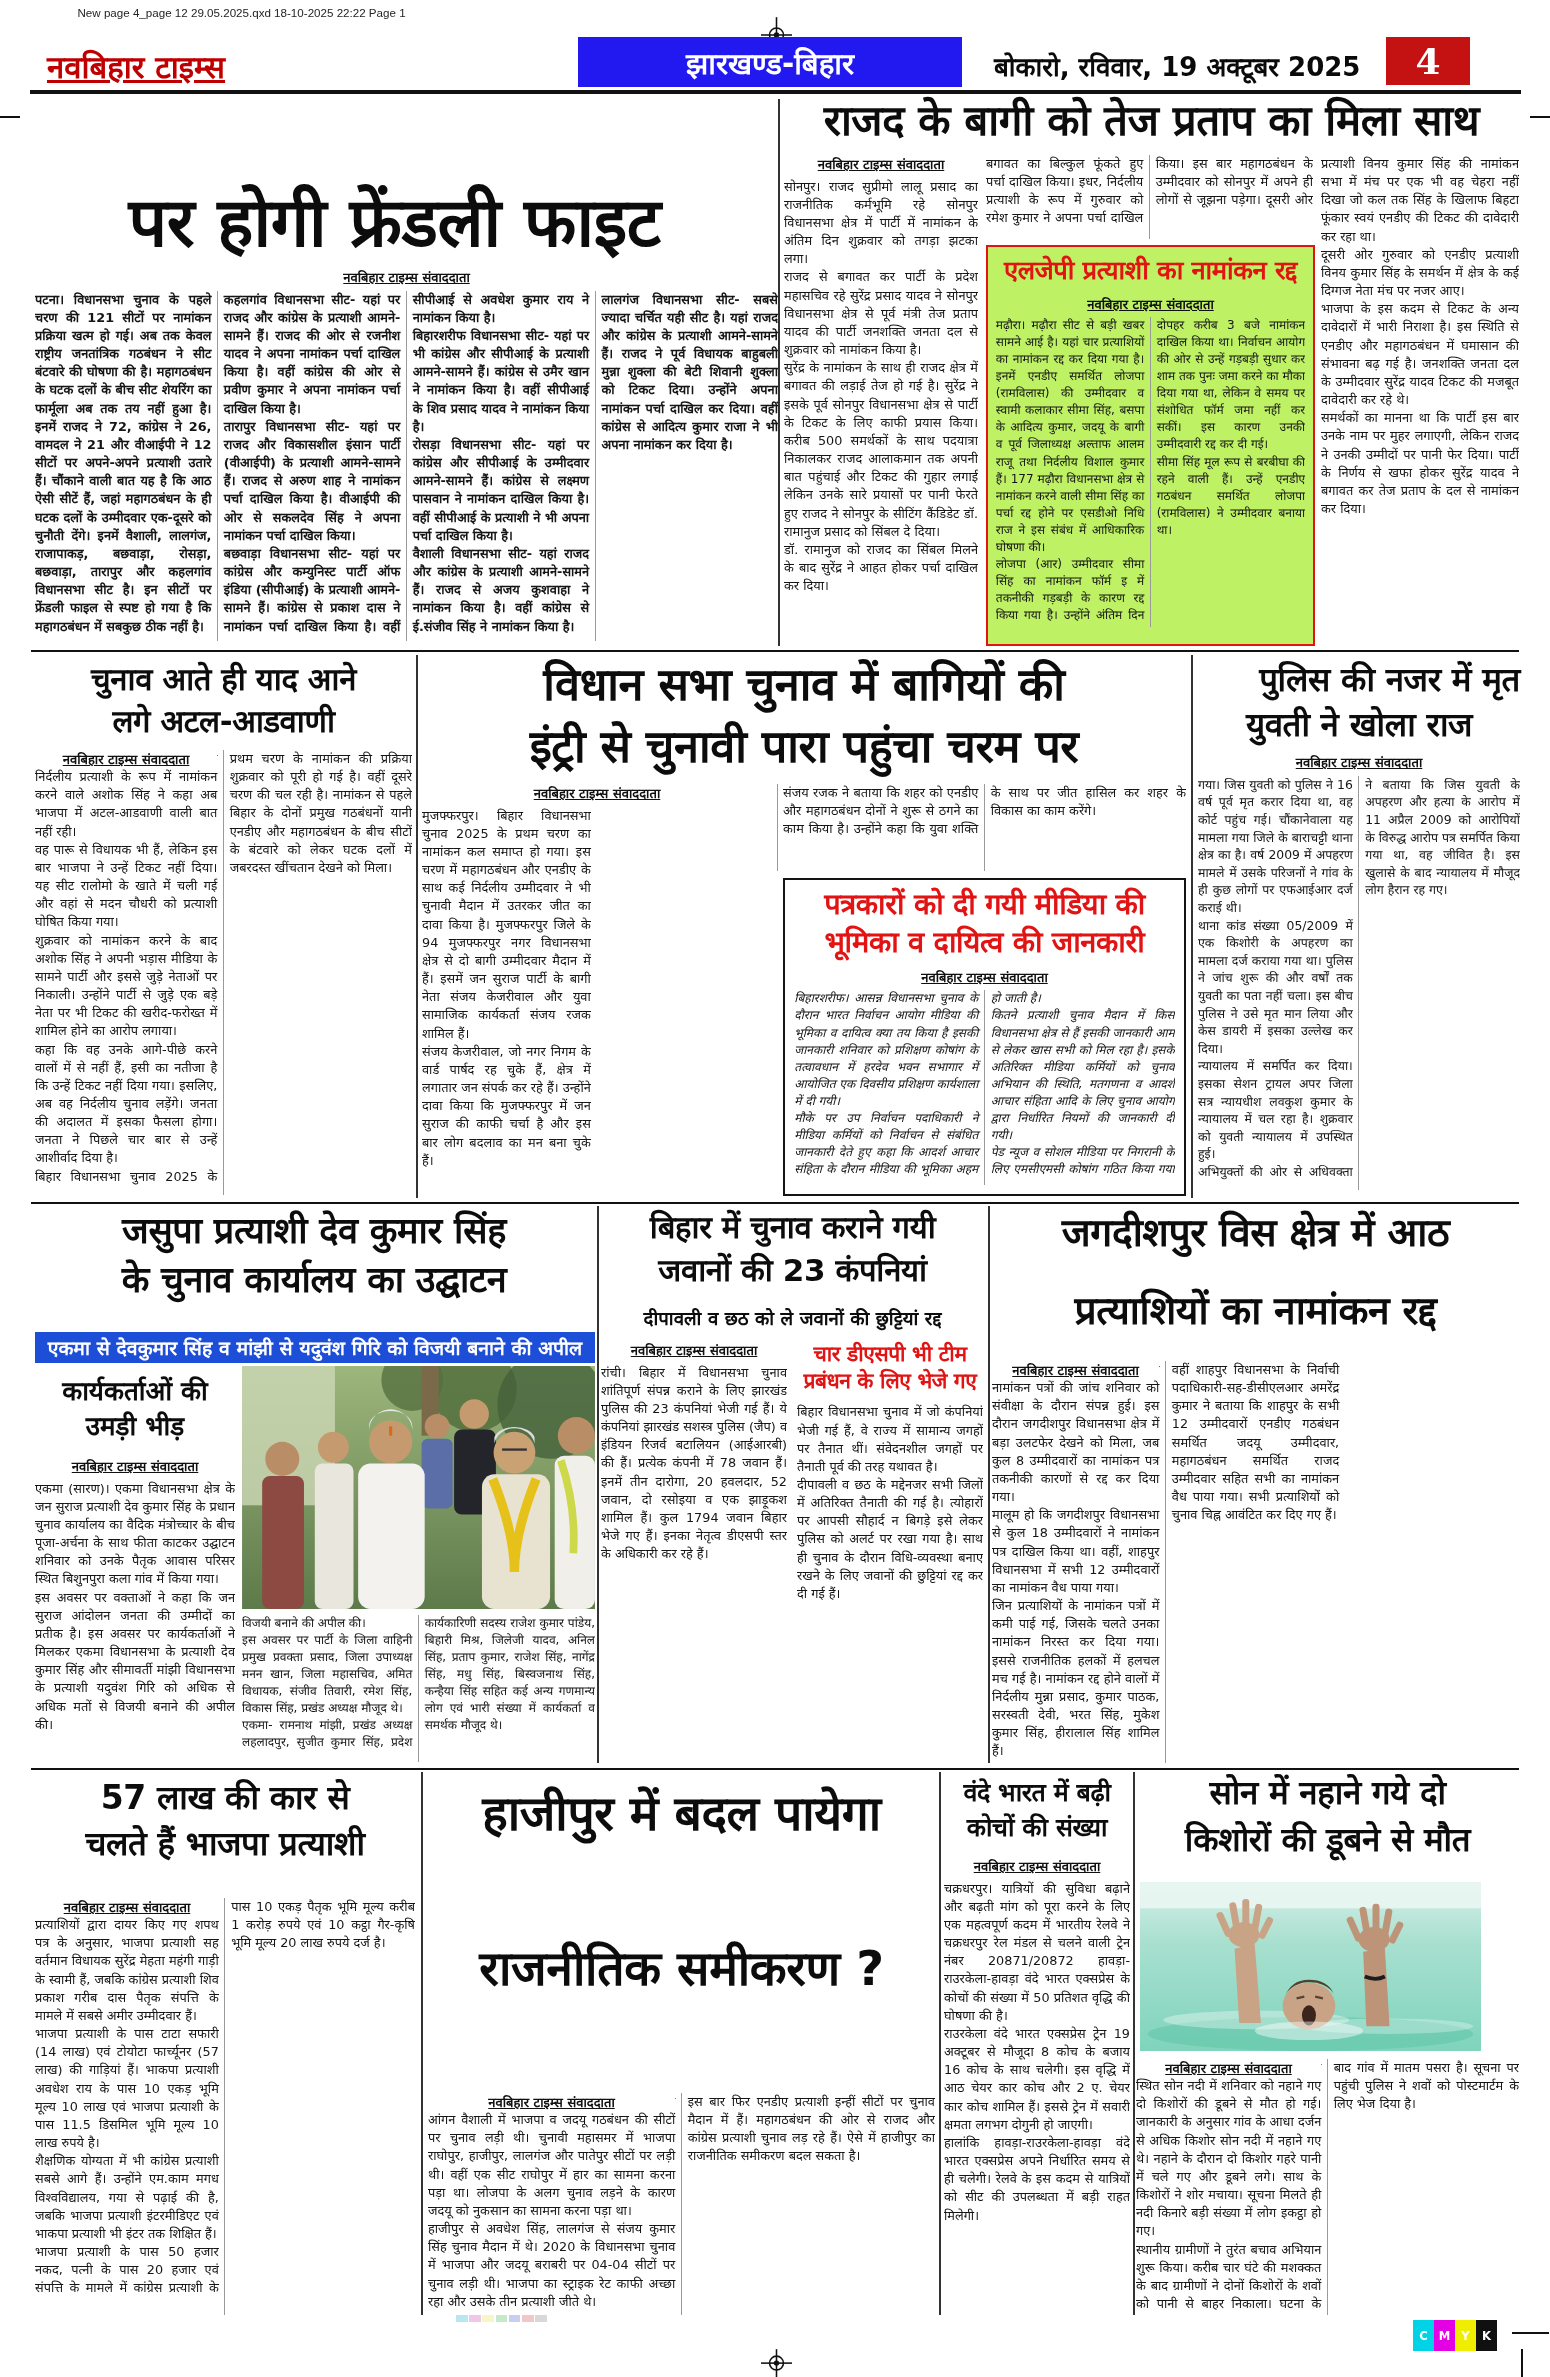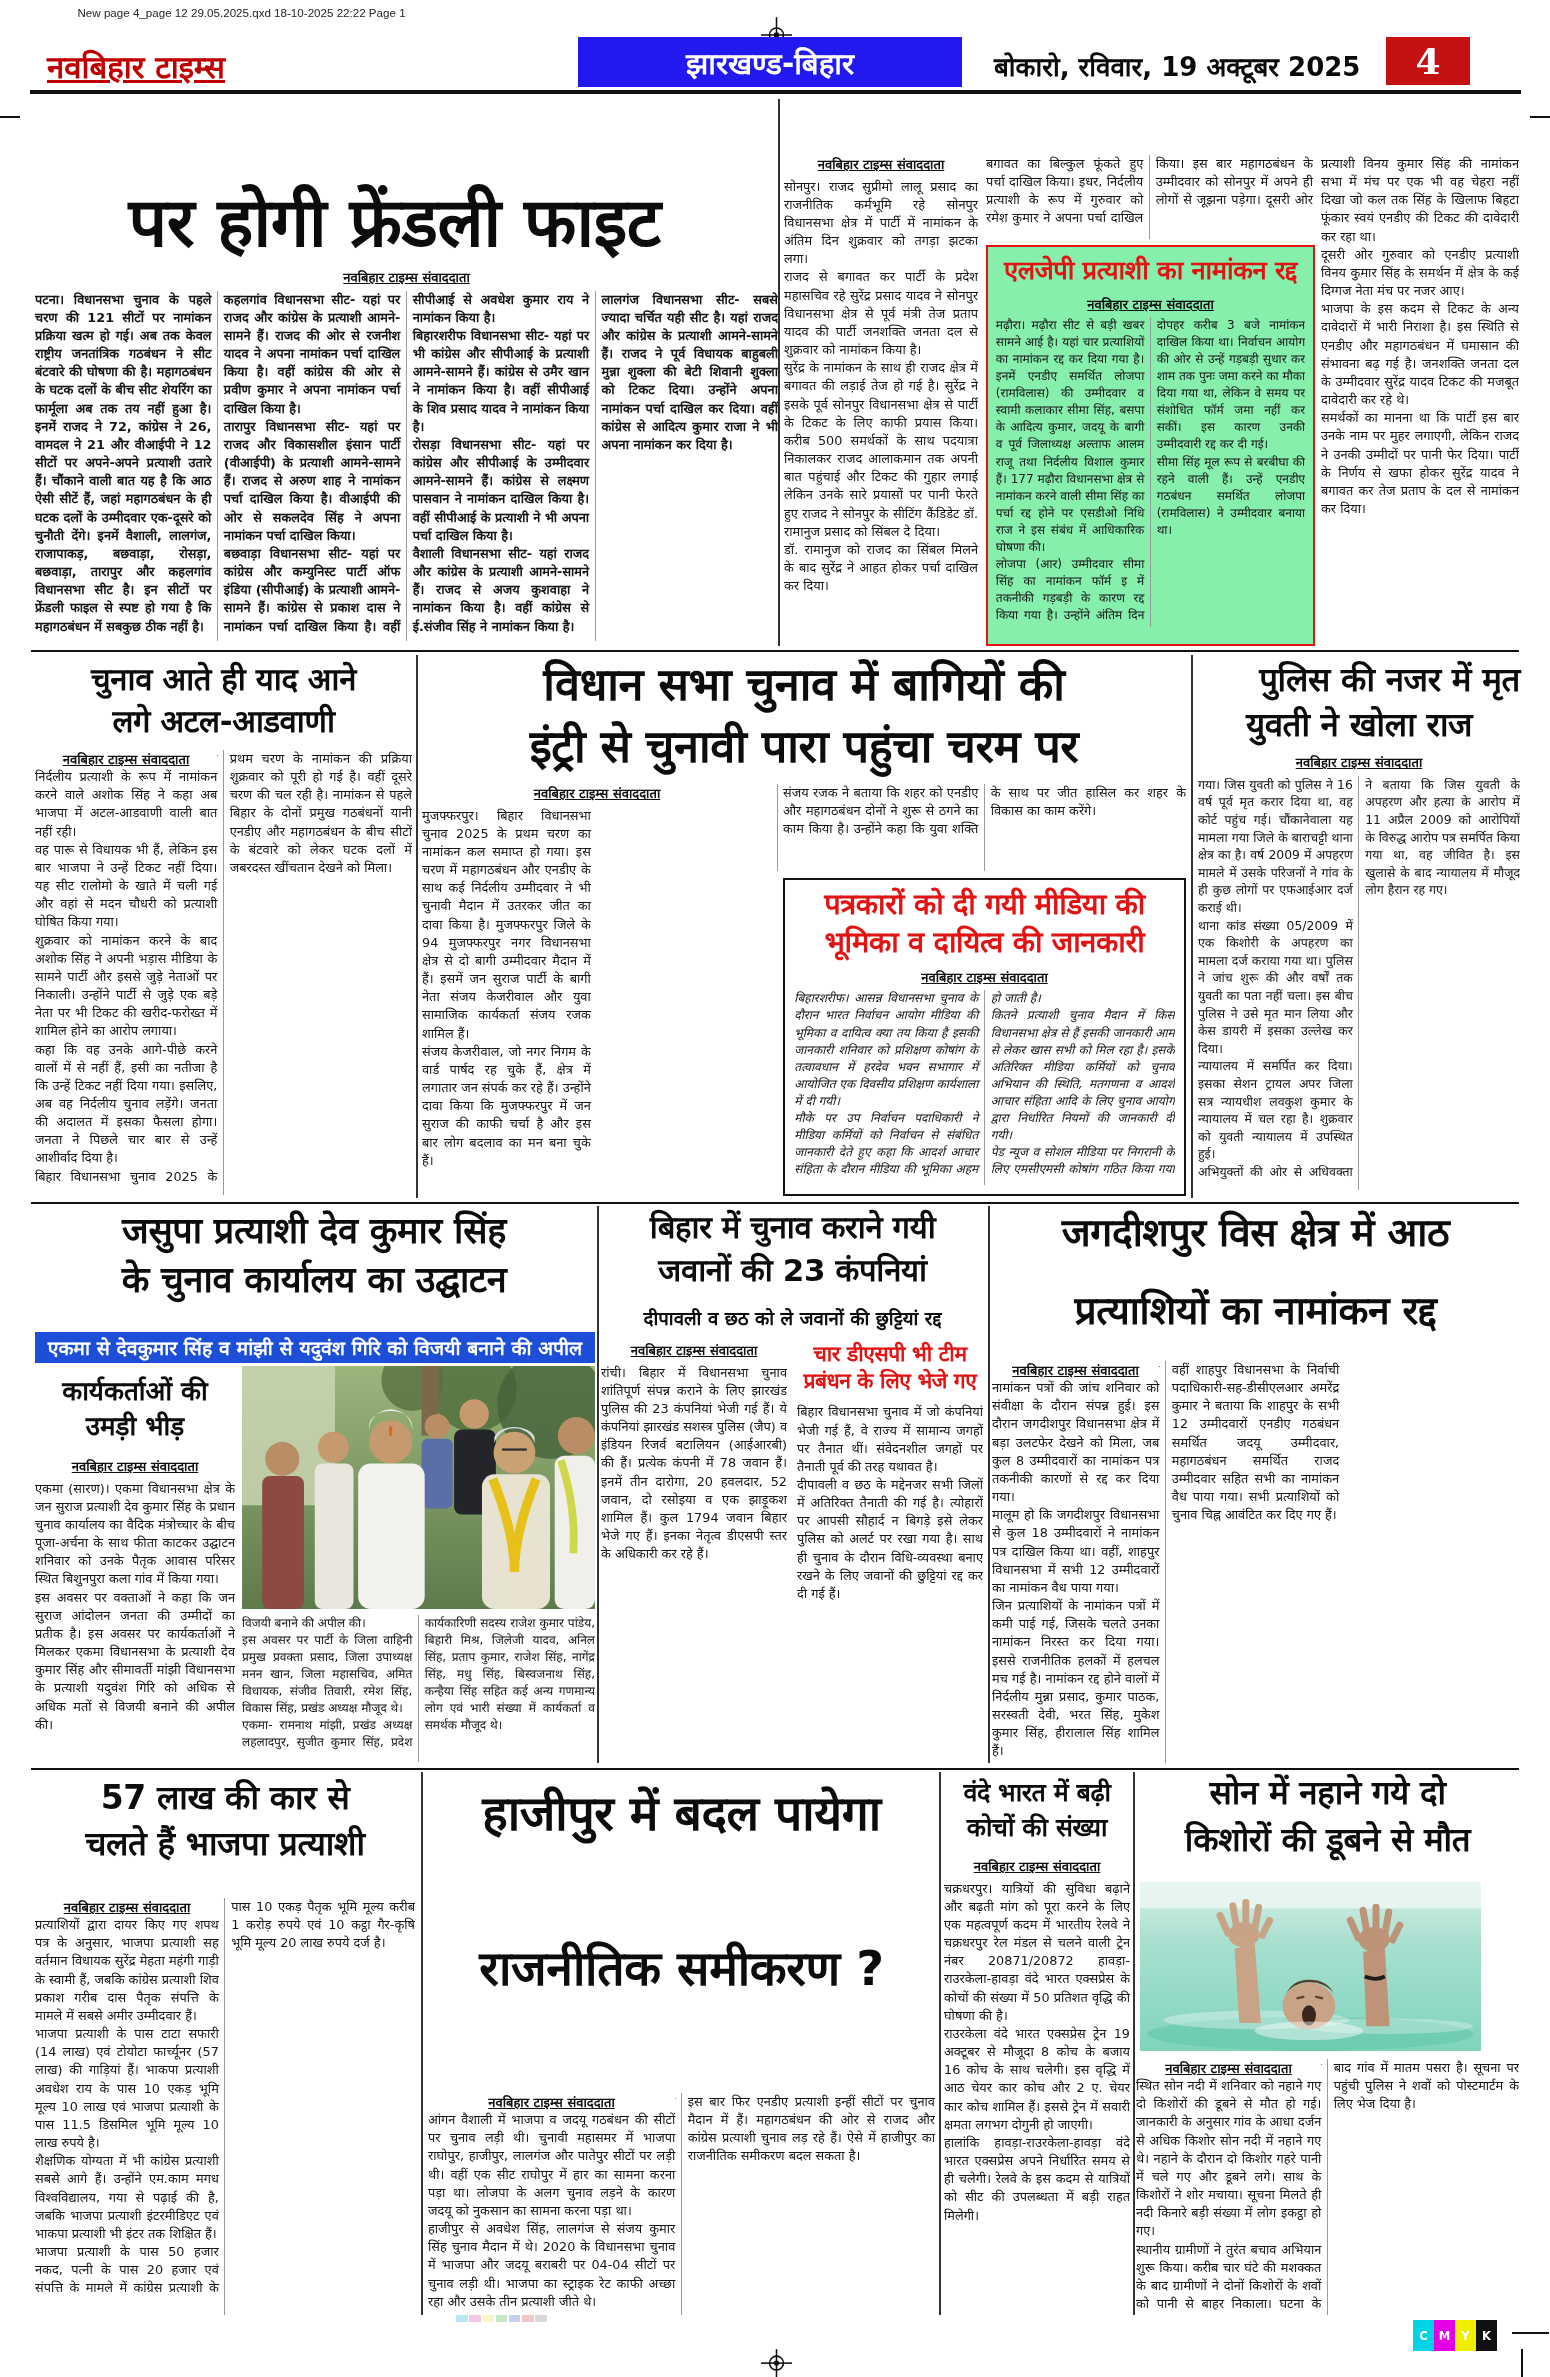--- a/index.html
+++ b/index.html
@@ -20,21 +20,21 @@
   .rule-v{width:1.6px;background:#333;}
   
   .brand{color:#c00000;font-weight:700;font-size:31px;}
   .secbox{background:#2119ef;color:#fff;font-weight:700;font-size:29.5px;
           display:flex;align-items:center;justify-content:center;}
   .datetxt{font-weight:700;font-size:26px;color:#0a0a0a;}
   .pagebox{background:#c41212;color:#fff;font-weight:700;font-size:36px;
            display:flex;align-items:center;justify-content:center;font-family:"DejaVu Serif",serif;}
   .redstrip{background:#1d4ed8;color:#fff;font-weight:700;font-size:19.4px;
             display:flex;align-items:center;justify-content:center;}
-  .boxed-red{border:2.3px solid #e21313;background:#86efac;}
+  .boxed-red{border:2.3px solid #e21313;background:#bef264;}
   .boxed-blk{border:2.3px solid #141414;background:#fff;}
   .subhead{font-weight:700;text-align:center;color:#0c0c0c;}
   .printinfo{font-size:11.6px;color:#242424;font-family:"Liberation Sans",sans-serif;padding-left:48px;}
   .cmyk{width:21px;height:31px;display:flex;align-items:center;justify-content:center;
         font-size:11.6px;font-weight:700;color:#fff;}
   .photo{display:block;}
 </style>
 </head>
 <body>
 
@@ -62,20 +62,21 @@
     <div class="bd c4" style="height:350px;">पटना। विधानसभा चुनाव के पहले चरण की 121 सीटों पर नामांकन प्रक्रिया खत्म हो गई। अब तक केवल राष्ट्रीय जनतांत्रिक गठबंधन ने सीट बंटवारे की घोषणा की है। महागठबंधन के घटक दलों के बीच सीट शेयरिंग का फार्मूला अब तक तय नहीं हुआ है। इनमें राजद ने 72, कांग्रेस ने 26, वामदल ने 21 और वीआईपी ने 12 सीटों पर अपने-अपने प्रत्याशी उतारे हैं। चौंकाने वाली बात यह है कि आठ ऐसी सीटें हैं, जहां महागठबंधन के ही घटक दलों के उम्मीदवार एक-दूसरे को चुनौती देंगे। इनमें वैशाली, लालगंज, राजापाकड़, बछवाड़ा, रोसड़ा, बछवाड़ा, तारापुर और कहलगांव विधानसभा सीट है। इन सीटों पर फ्रेंडली फाइल से स्पष्ट हो गया है कि महागठबंधन में सबकुछ ठीक नहीं है।
 कहलगांव विधानसभा सीट- यहां पर राजद और कांग्रेस के प्रत्याशी आमने-सामने हैं। राजद की ओर से रजनीश यादव ने अपना नामांकन पर्चा दाखिल किया है। वहीं कांग्रेस की ओर से प्रवीण कुमार ने अपना नामांकन पर्चा दाखिल किया है।
 तारापुर विधानसभा सीट- यहां पर राजद और विकासशील इंसान पार्टी (वीआईपी) के प्रत्याशी आमने-सामने हैं। राजद से अरुण शाह ने नामांकन पर्चा दाखिल किया है। वीआईपी की ओर से सकलदेव सिंह ने अपना नामांकन पर्चा दाखिल किया।
 बछवाड़ा विधानसभा सीट- यहां पर कांग्रेस और कम्युनिस्ट पार्टी ऑफ इंडिया (सीपीआई) के प्रत्याशी आमने-सामने हैं। कांग्रेस से प्रकाश दास ने नामांकन पर्चा दाखिल किया है। वहीं सीपीआई से अवधेश कुमार राय ने नामांकन किया है।
 बिहारशरीफ विधानसभा सीट- यहां पर भी कांग्रेस और सीपीआई के प्रत्याशी आमने-सामने हैं। कांग्रेस से उमैर खान ने नामांकन किया है। वहीं सीपीआई के शिव प्रसाद यादव ने नामांकन किया है।
 रोसड़ा विधानसभा सीट- यहां पर कांग्रेस और सीपीआई के उम्मीदवार आमने-सामने हैं। कांग्रेस से लक्ष्मण पासवान ने नामांकन दाखिल किया है। वहीं सीपीआई के प्रत्याशी ने भी अपना पर्चा दाखिल किया है।
 वैशाली विधानसभा सीट- यहां राजद और कांग्रेस के प्रत्याशी आमने-सामने हैं। राजद से अजय कुशवाहा ने नामांकन किया है। वहीं कांग्रेस से ई.संजीव सिंह ने नामांकन किया है।
 लालगंज विधानसभा सीट- सबसे ज्यादा चर्चित यही सीट है। यहां राजद और कांग्रेस के प्रत्याशी आमने-सामने हैं। राजद ने पूर्व विधायक बाहुबली मुन्ना शुक्ला की बेटी शिवानी शुक्ला को टिकट दिया। उन्होंने अपना नामांकन पर्चा दाखिल कर दिया। वहीं कांग्रेस से आदित्य कुमार राजा ने भी अपना नामांकन कर दिया है।</div>
   </div>
 
+  <div class="abs hl" style="left:784px;top:95px;width:735px;font-size:42px;">राजद के बागी को तेज प्रताप का मिला साथ</div>
   <div class="abs" style="left:784px;top:155px;width:194px;height:491px;">
     <div class="by">नवबिहार टाइम्स संवाददाता</div>
     <div class="bd c1" style="height:464px;">सोनपुर। राजद सुप्रीमो लालू प्रसाद का राजनीतिक कर्मभूमि रहे सोनपुर विधानसभा क्षेत्र में पार्टी में नामांकन के अंतिम दिन शुक्रवार को तगड़ा झटका लगा।
 राजद से बगावत कर पार्टी के प्रदेश महासचिव रहे सुरेंद्र प्रसाद यादव ने सोनपुर विधानसभा क्षेत्र से पूर्व मंत्री तेज प्रताप यादव की पार्टी जनशक्ति जनता दल से शुक्रवार को नामांकन किया है।
 सुरेंद्र के नामांकन के साथ ही राजद क्षेत्र में बगावत की लड़ाई तेज हो गई है। सुरेंद्र ने इसके पूर्व सोनपुर विधानसभा क्षेत्र से पार्टी के टिकट के लिए काफी प्रयास किया। करीब 500 समर्थकों के साथ पदयात्रा निकालकर राजद आलाकमान तक अपनी बात पहुंचाई और टिकट की गुहार लगाई लेकिन उनके सारे प्रयासों पर पानी फेरते हुए राजद ने सोनपुर के सीटिंग कैंडिडेट डॉ. रामानुज प्रसाद को सिंबल दे दिया।
 डॉ. रामानुज को राजद का सिंबल मिलने के बाद सुरेंद्र ने आहत होकर पर्चा दाखिल कर दिया।</div>
   </div>
   <div class="abs bd c2" style="left:986px;top:155px;width:327px;height:84px;">बगावत का बिल्कुल फूंकते हुए पर्चा दाखिल किया। इधर, निर्दलीय प्रत्याशी के रूप में गुरुवार को रमेश कुमार ने अपना पर्चा दाखिल किया। इस बार महागठबंधन के उम्मीदवार को सोनपुर में अपने ही लोगों से जूझना पड़ेगा। दूसरी ओर गुरुवार को एनडीए के उम्मीदवार ने भी पर्चा दाखिल किया।</div>
   <div class="abs boxed-red" style="left:986px;top:245px;width:329px;height:401px;box-sizing:border-box;padding:6.2px 7.8px;">
     <div class="hl hl-red" style="font-size:25.6px;margin:1.6px 0 7.8px 0;">एलजेपी प्रत्याशी का नामांकन रद्द</div>

